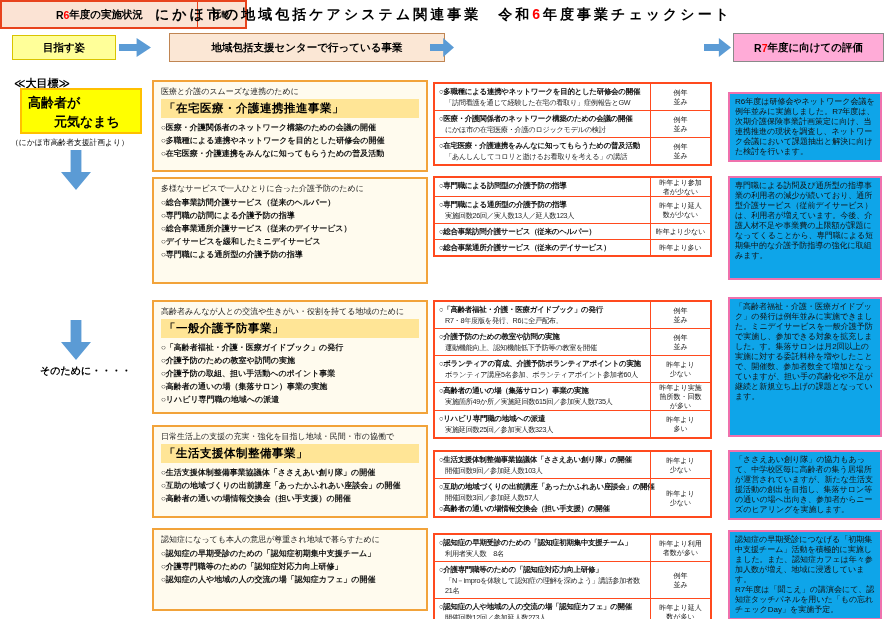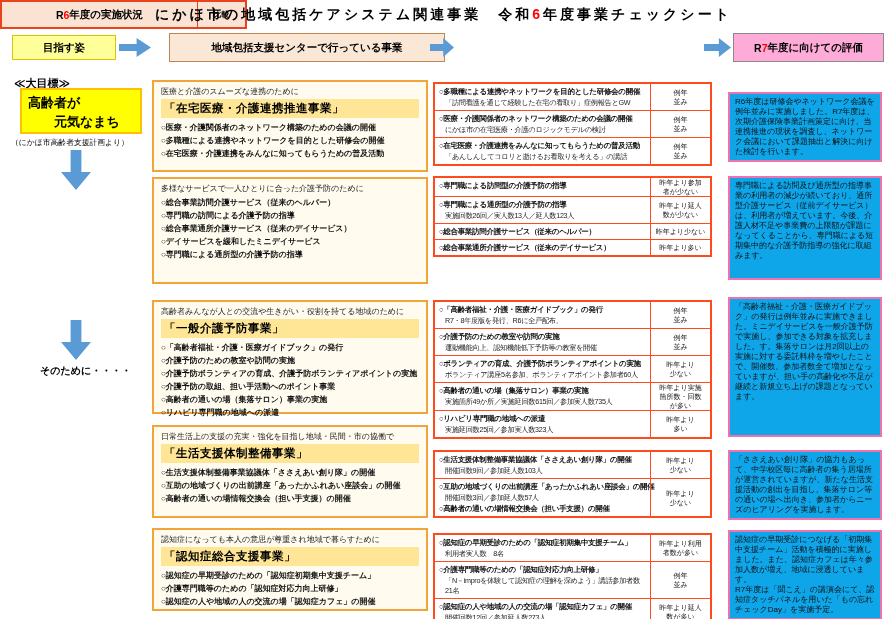--- a/index.html
+++ b/index.html
@@ -105,35 +105,33 @@
     <div class="p-item">○専門職の訪問による介護予防の指導</div>
     <div class="p-item">○総合事業通所介護サービス（従来のデイサービス）</div>
     <div class="p-item">○デイサービスを緩和したミニデイサービス</div>
     <div class="p-item">○専門職による通所型の介護予防の指導</div>
   </div>
   <div class="program" style="top:300px;height:114px;">
     <div class="p-lead">高齢者みんなが人との交流や生きがい・役割を持てる地域のために</div>
     <div class="p-title">「一般介護予防事業」</div>
     <div class="p-item">○「高齢者福祉・介護・医療ガイドブック」の発行</div>
     <div class="p-item">○介護予防のための教室や訪問の実施</div>
-    <div class="p-item">○介護予防ボランティアの育成、介護予防ボランティアポイントの実施</div>
     <div class="p-item">○介護予防の取組、担い手活動へのポイント事業</div>
     <div class="p-item">○高齢者の通いの場（集落サロン）事業の実施</div>
     <div class="p-item">○リハビリ専門職の地域への派遣</div>
   </div>
   <div class="program" style="top:425px;height:93px;">
     <div class="p-lead">日常生活上の支援の充実・強化を目指し地域・民間・市の協働で</div>
     <div class="p-title">「生活支援体制整備事業」</div>
     <div class="p-item">○生活支援体制整備事業協議体「ささえあい創り隊」の開催</div>
     <div class="p-item">○互助の地域づくりの出前講座「あったかふれあい座談会」の開催</div>
     <div class="p-item">○高齢者の通いの場情報交換会（担い手支援）の開催</div>
   </div>
   <div class="program" style="top:528px;height:83px;">
     <div class="p-lead">認知症になっても本人の意思が尊重され地域で暮らすために</div>
-    <div class="p-title">「認知症総合支援事業」</div>
     <div class="p-item">○認知症の早期受診のための「認知症初期集中支援チーム」</div>
     <div class="p-item">○介護専門職等のための「認知症対応力向上研修」</div>
     <div class="p-item">○認知症の人や地域の人の交流の場「認知症カフェ」の開催</div>
   </div>
 
   <div class="sgroup" style="top:82px;">
     <div class="srow">
       <div class="smain">
         <div class="sline">○多職種による連携やネットワークを目的とした研修会の開催</div>
         <div class="sdetail">「訪問看護を通じて経験した在宅の看取り」症例報告とGW</div>

